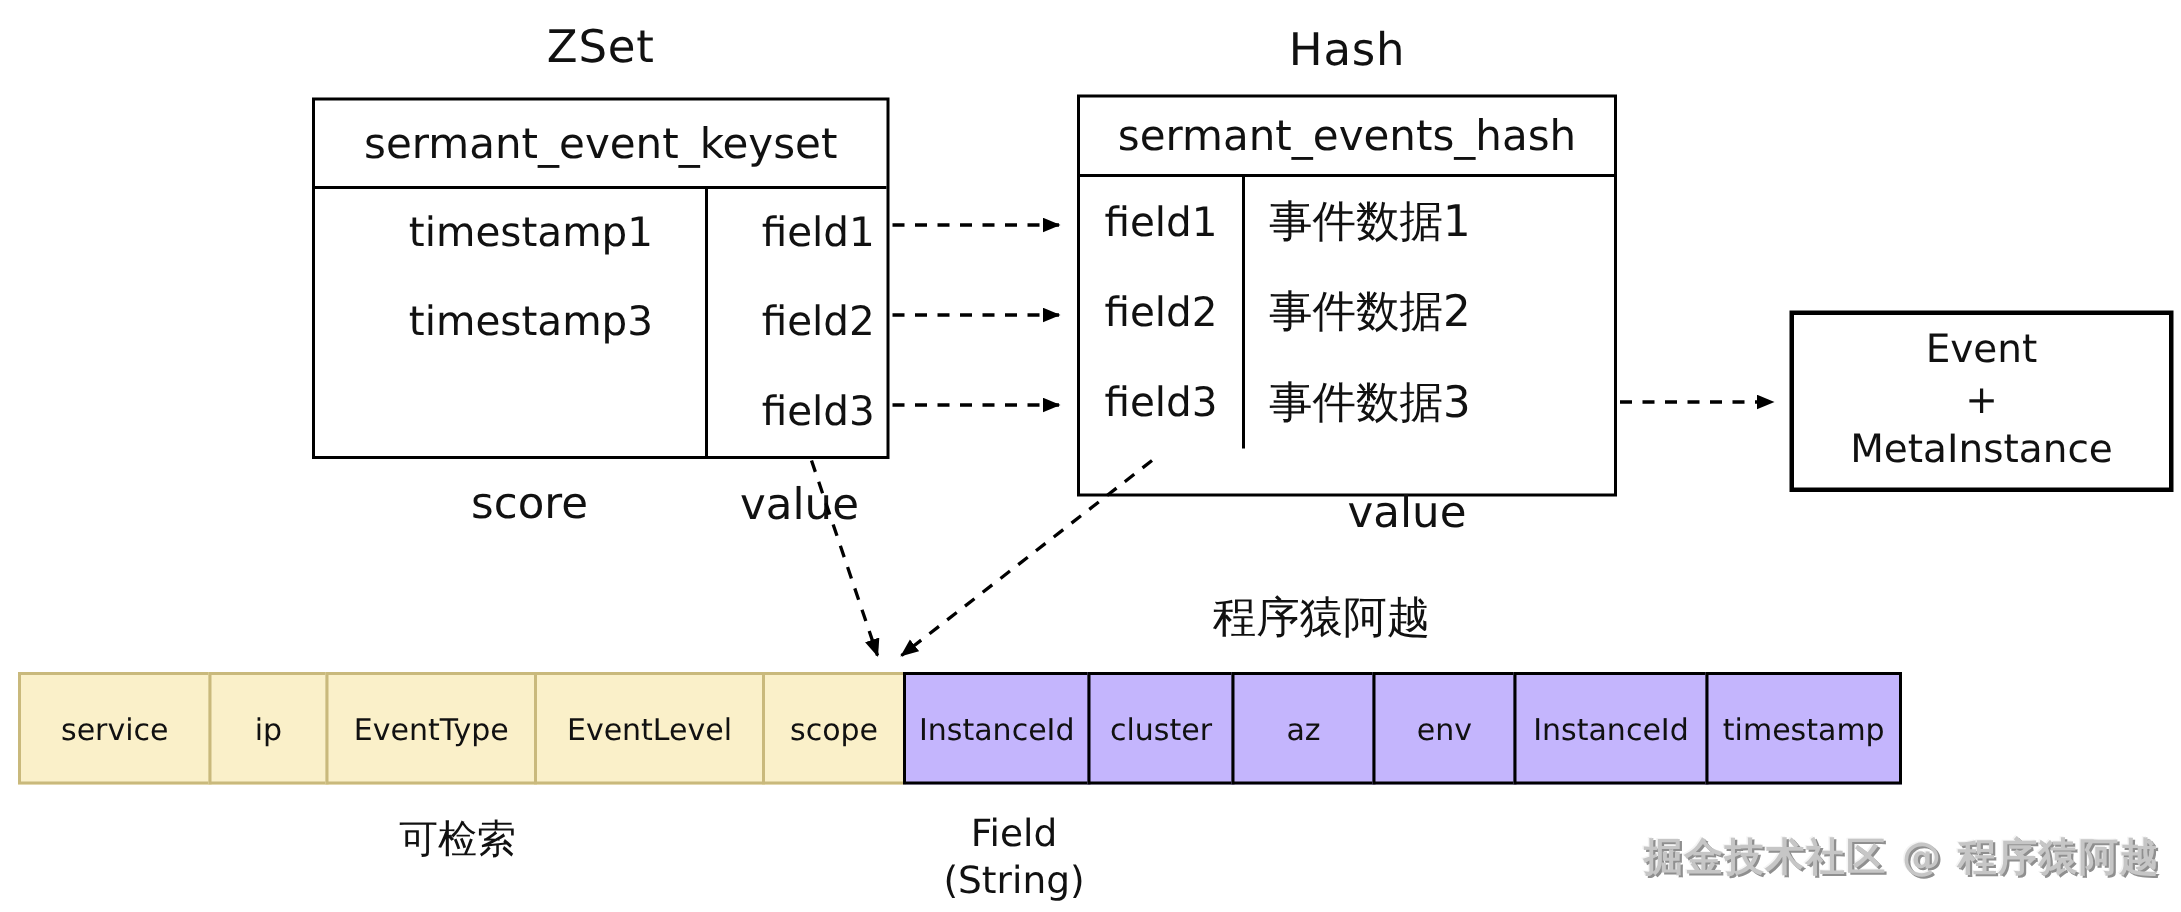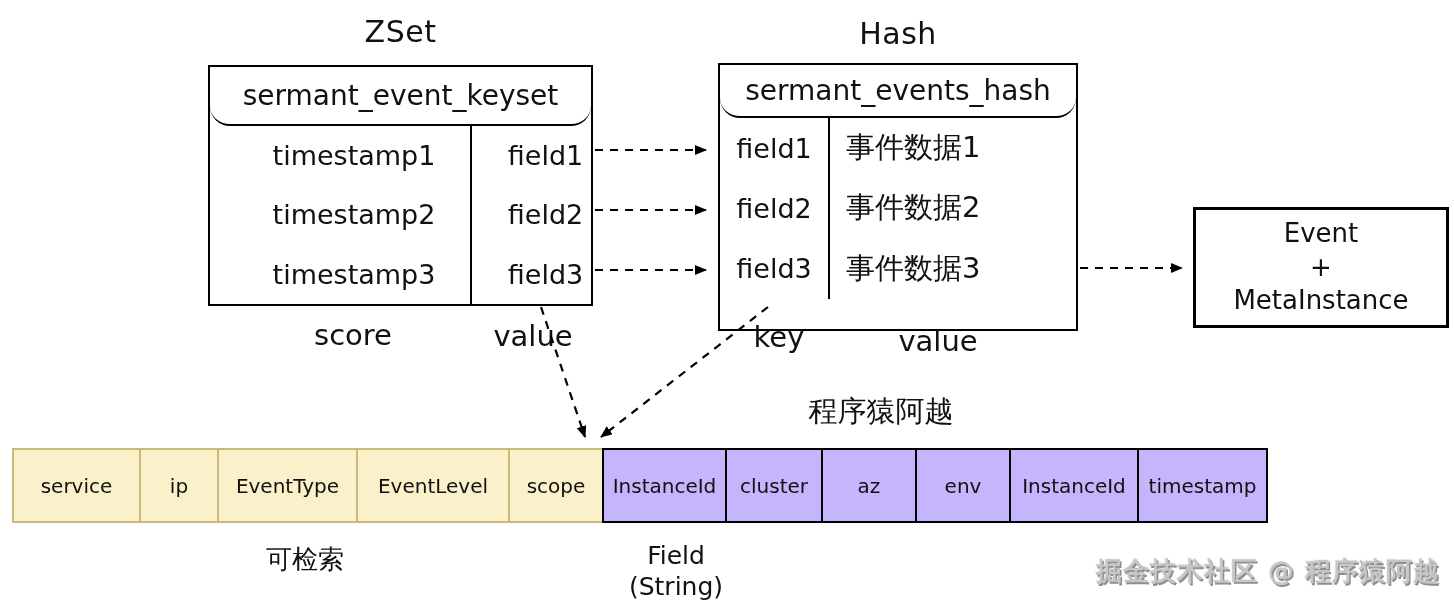--- a/index.html
+++ b/index.html
@@ -13,21 +13,21 @@
   .canvas{position:relative;width:1454px;height:608px;background:#ffffff;overflow:hidden;}
 
   .title{position:absolute;text-align:center;font-size:30px;font-weight:500;letter-spacing:.5px;}
   .zset-title{left:208px;top:14px;width:385px;}
   .hash-title{left:718px;top:16px;width:360px;}
 
   .dtable{position:absolute;background:#fff;border:2px solid var(--line-color);}
   .zset-table{left:208px;top:65px;width:385px;height:241px;}
   .hash-table{left:718px;top:63px;width:360px;height:268px;}
   .thead{display:flex;align-items:center;justify-content:center;border-bottom:2px solid var(--line-color);
-         font-size:28px;white-space:nowrap;border-radius:20px;}
+         font-size:28px;white-space:nowrap;}
   .zset-table .thead{height:59px;}
   .hash-table .thead{height:53px;}
   .tbody{display:flex;}
   .col{display:flex;flex-direction:column;}
   .zset-table .col-left{width:262px;border-right:2px solid var(--line-color);}
   .zset-table .col-right{flex:1;}
   .hash-table .col-left{width:110px;border-right:2px solid var(--line-color);}
   .hash-table .col-right{flex:1;}
   .cell{display:flex;align-items:center;justify-content:center;font-size:27px;white-space:nowrap;}
   .zset-table .cell{height:59.3px;padding-left:28px;}
@@ -67,21 +67,20 @@
 <body>
 
 <div class="canvas">
 
   <div class="title zset-title">ZSet</div>
   <div class="dtable zset-table">
     <div class="thead">sermant_event_keyset</div>
     <div class="tbody">
       <div class="col col-left">
         <div class="cell">timestamp1</div>
-        <div class="cell">timestamp2</div>
         <div class="cell">timestamp3</div>
       </div>
       <div class="col col-right">
         <div class="cell">field1</div>
         <div class="cell">field2</div>
         <div class="cell">field3</div>
       </div>
     </div>
   </div>
   <div class="axis-label score-label">score</div>
@@ -96,21 +95,20 @@
         <div class="cell">field2</div>
         <div class="cell">field3</div>
       </div>
       <div class="col col-right">
         <div class="cell">事件数据1</div>
         <div class="cell">事件数据2</div>
         <div class="cell">事件数据3</div>
       </div>
     </div>
   </div>
-  <div class="axis-label key-label">key</div>
   <div class="axis-label hash-value-label">value</div>
 
   <div class="event-box">
     <div>Event</div>
     <div>+</div>
     <div>MetaInstance</div>
   </div>
 
   <div class="bar-title">程序猿阿越</div>
   <div class="bar">

